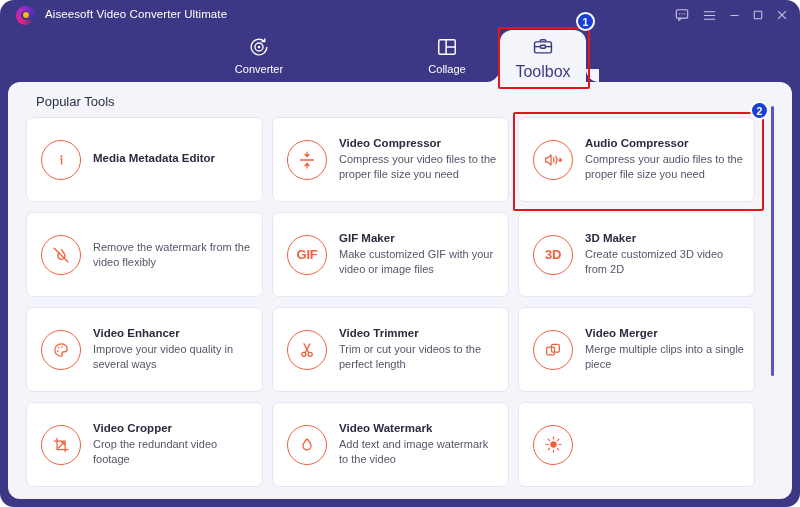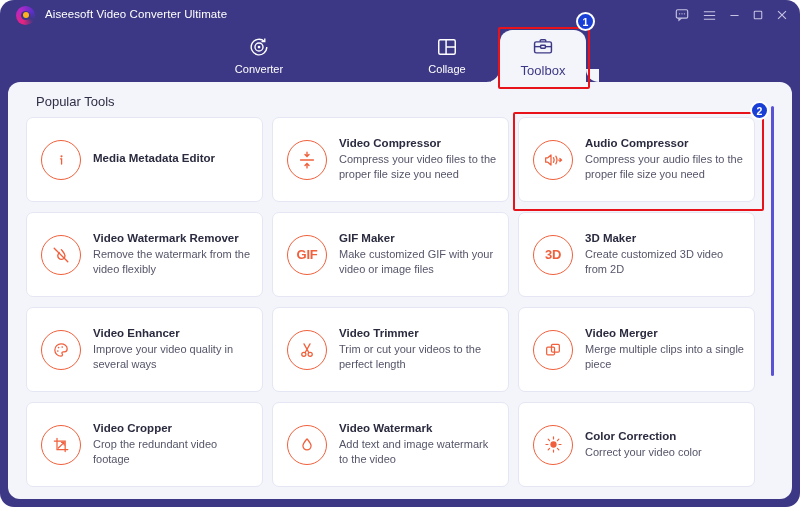--- a/index.html
+++ b/index.html
@@ -85,21 +85,21 @@
   }
   #nav-converter { left: 211px; }
   #nav-mv        { left: 305px; }
   #nav-collage   { left: 399px; }
   #nav-toolbox   {
     left: 500px; width: 86px; height: 52px;
     background: #f4f5fb;
     border-radius: 12px 12px 0 0;
     color: #3d3885;
   }
-  #nav-toolbox .nav-label { color: #3d3885; font-size: 13px; }
+  #nav-toolbox .nav-label { color: #3d3885; font-size: 16px; }
   
   #nav-toolbox::before, #nav-toolbox::after {
     content: ""; position: absolute; bottom: 0;
     width: 13px; height: 13px; background: #f4f5fb;
   }
   #nav-toolbox::before { left: -13px;
     border-bottom-right-radius: 13px;
     box-shadow: 4px 4px 0 0 #f4f5fb; clip-path: inset(0 0 0 0);
   }
   #nav-toolbox::after { right: -13px;
@@ -347,21 +347,20 @@
       </div>
 
       <div class="tool-card">
         <div class="tool-icon">
           <svg width="22" height="22" viewBox="0 0 24 24" fill="none" stroke="currentColor" stroke-width="1.5" stroke-linecap="round">
             <path d="M12.4 6.2c1.9 2.4 3.9 4.3 3.9 6.7a3.9 3.9 0 0 1-7.8 0c0-1.3.6-2.4 1.4-3.6"></path>
             <path d="M4.6 4.6 19.4 19.4"></path>
           </svg>
         </div>
         <div class="tool-text">
-          <div class="tool-title">Video Watermark Remover</div>
           <div class="tool-desc">Remove the watermark from the video flexibly</div>
         </div>
       </div>
 
       <div class="tool-card">
         <div class="tool-icon">
           <span class="glyph-text">GIF</span>
         </div>
         <div class="tool-text">
           <div class="tool-title">GIF Maker</div>
@@ -447,24 +446,20 @@
         </div>
       </div>
 
       <div class="tool-card">
         <div class="tool-icon">
           <svg width="21" height="21" viewBox="0 0 24 24" fill="none" stroke="currentColor" stroke-width="1.4" stroke-linecap="round">
             <circle cx="12" cy="12" r="3.6" fill="currentColor" stroke="none"></circle>
             <path d="M12 3.4v2.3M12 18.3v2.3M3.4 12h2.3M18.3 12h2.3M5.9 5.9l1.6 1.6M16.5 16.5l1.6 1.6M18.1 5.9l-1.6 1.6M7.5 16.5l-1.6 1.6"></path>
           </svg>
         </div>
-        <div class="tool-text">
-          <div class="tool-title">Color Correction</div>
-          <div class="tool-desc">Correct your video color</div>
-        </div>
       </div>
 
     </div>
   </div>
 
   <div id="scroll-track"></div>
   <div id="scroll-thumb"></div>
 
   <div class="step-badge" id="badge-1">1</div>
   <div class="step-badge" id="badge-2">2</div>

